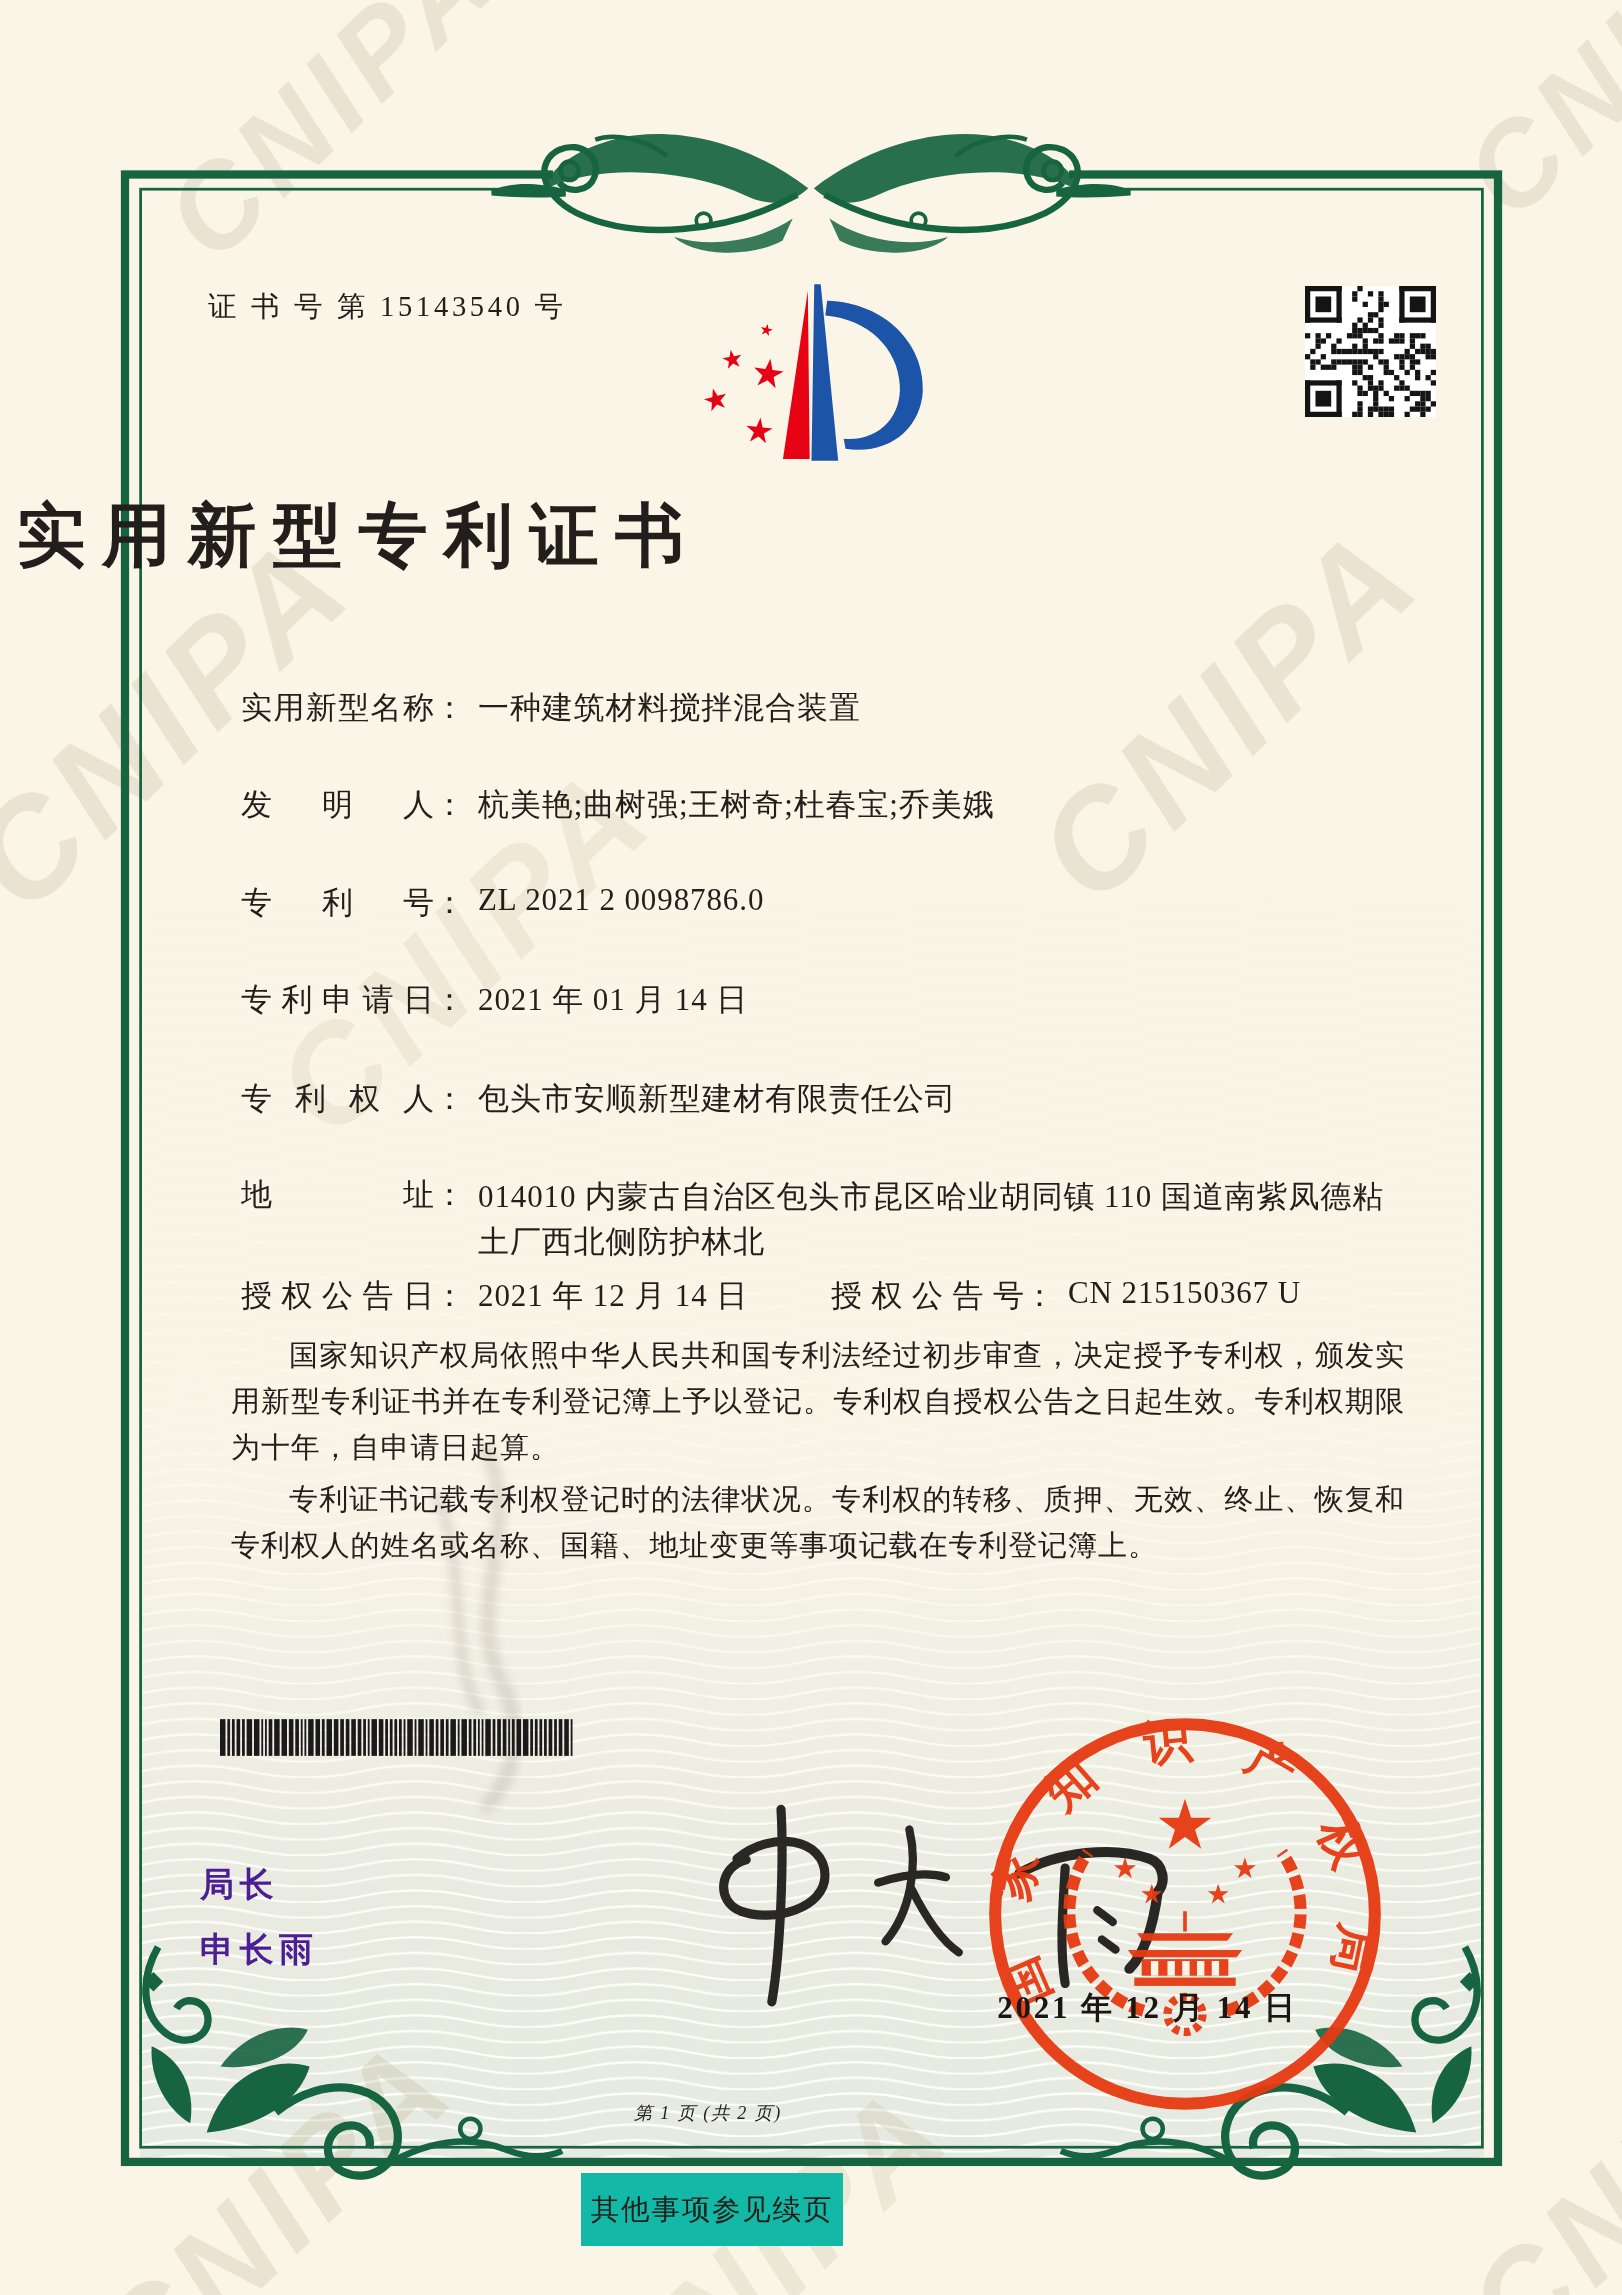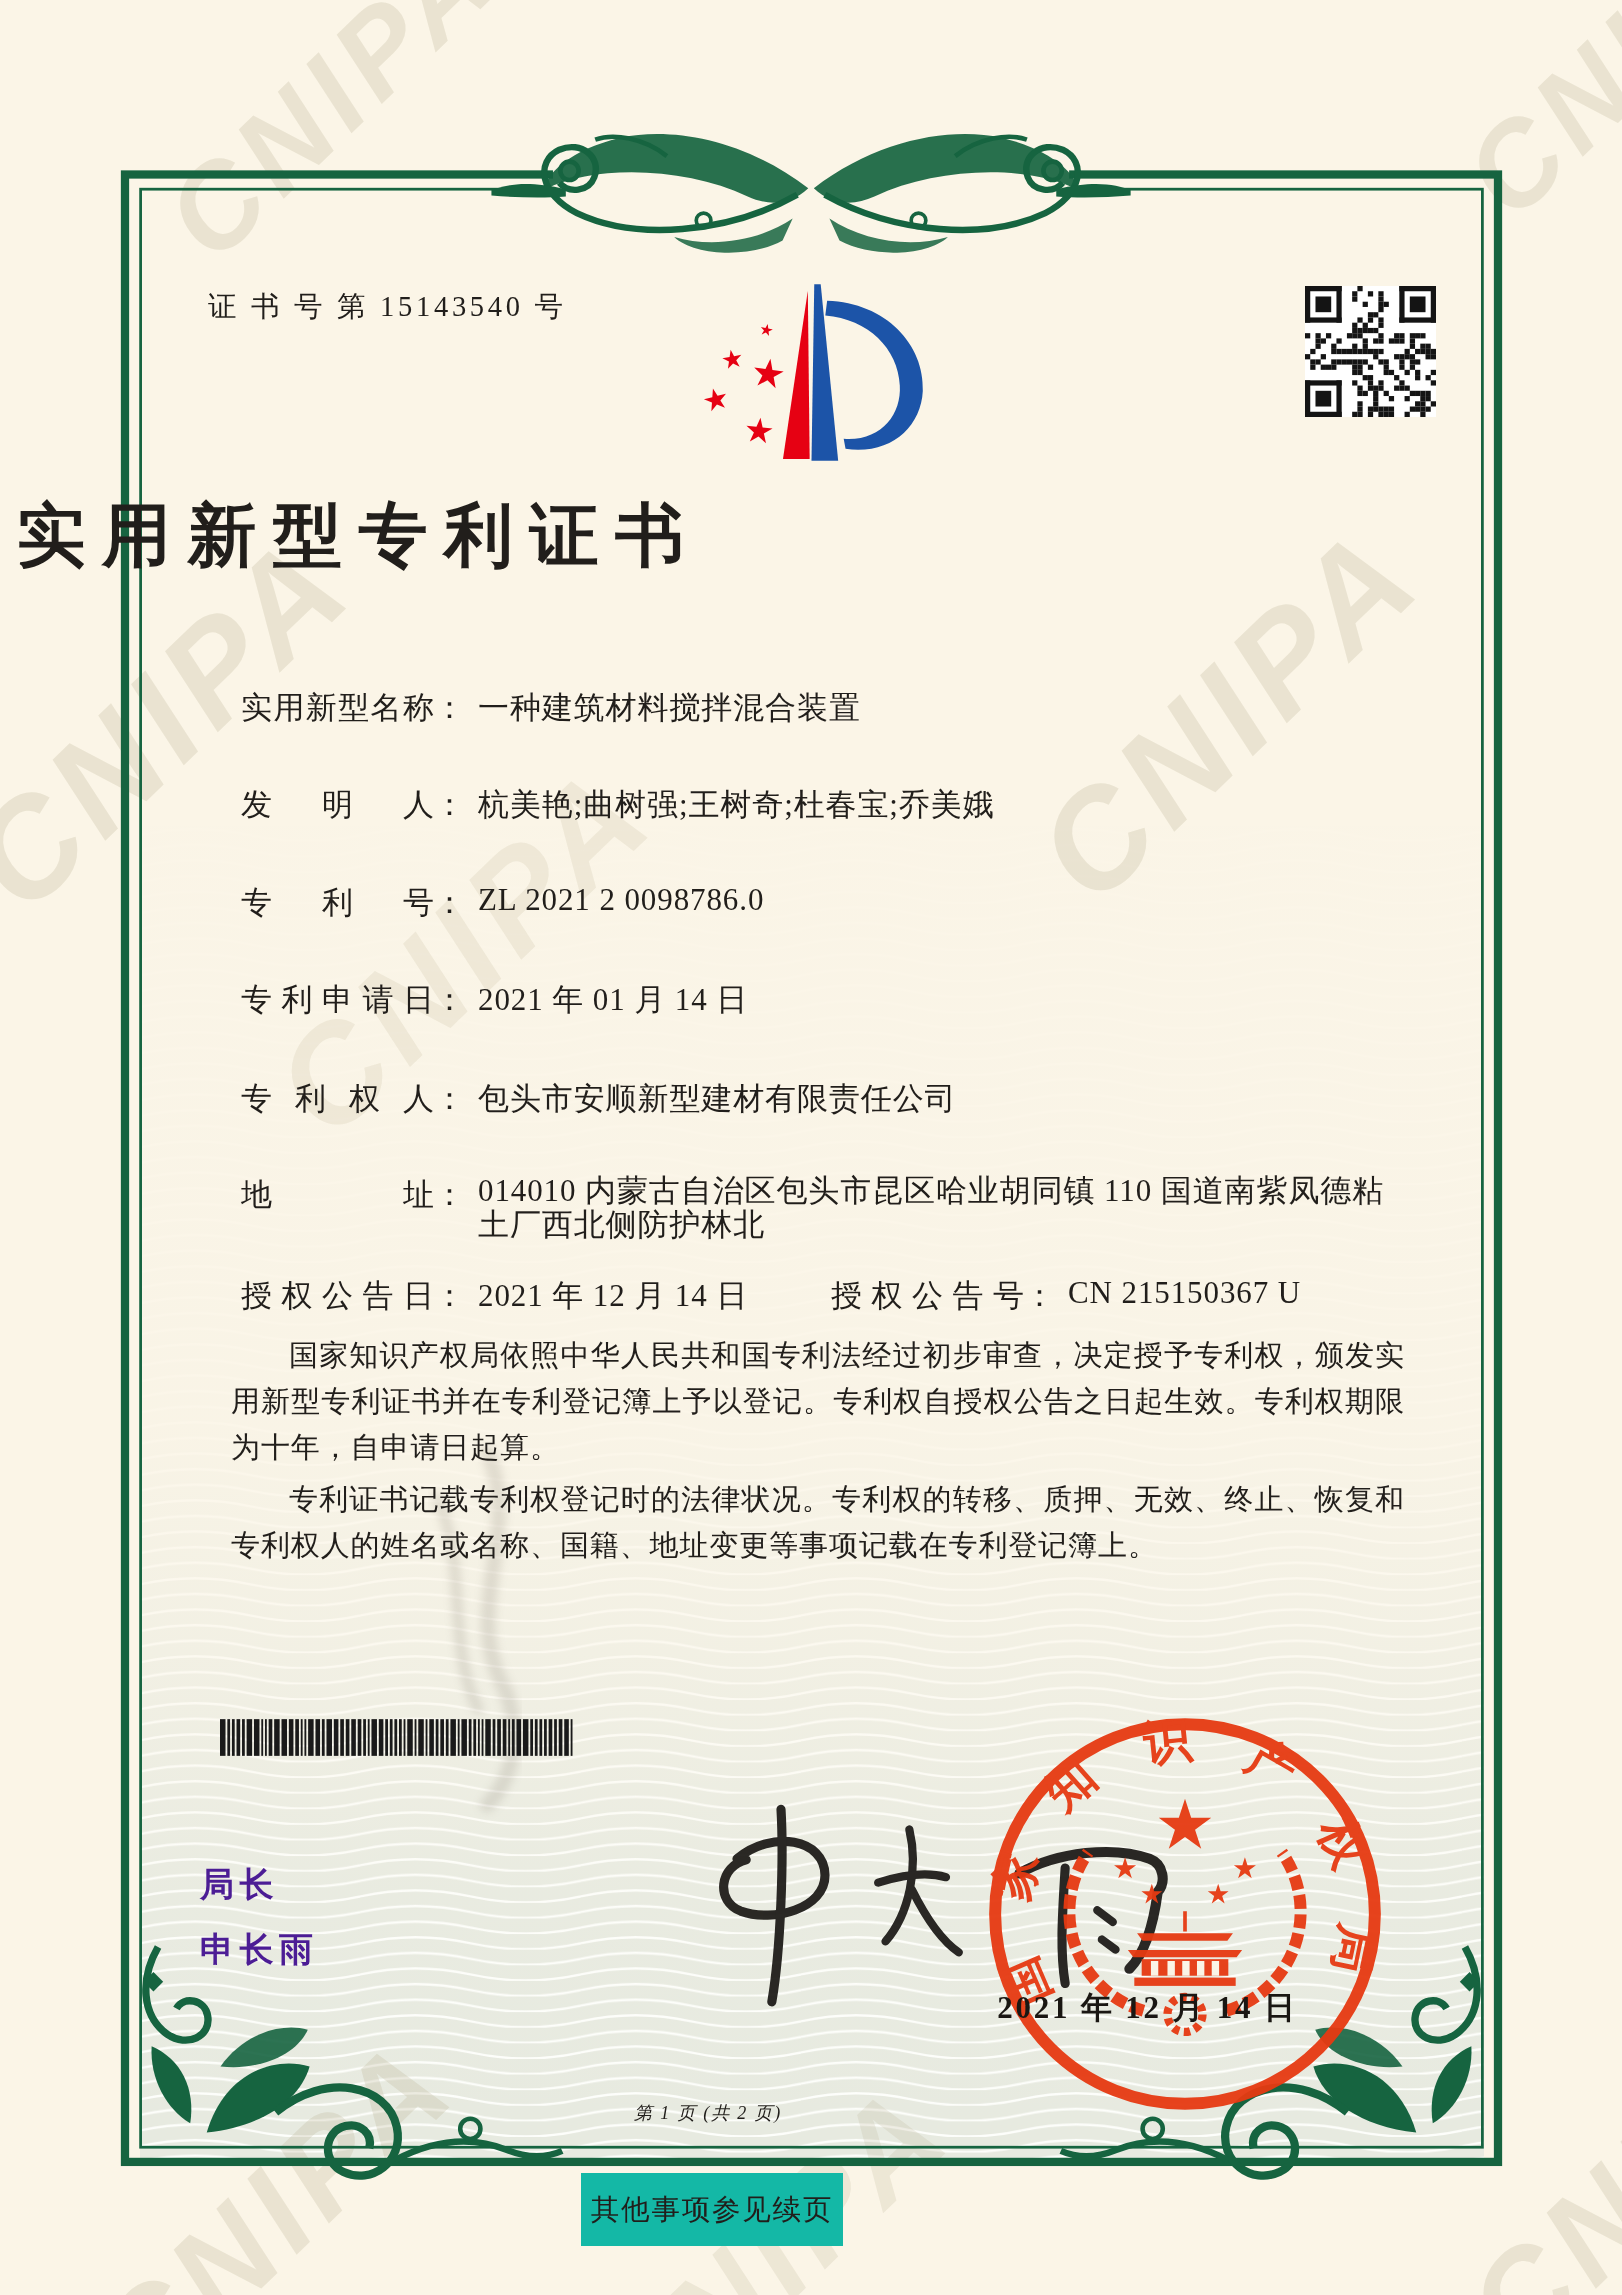--- a/index.html
+++ b/index.html
@@ -19,21 +19,21 @@
   
   #cert-no{left:208px; top:288px; font-size:28.5px; letter-spacing:3.7px;}
   
   #title{left:0; top:490px; width:1623px; text-align:left;
     font-size:69px; font-weight:bold; letter-spacing:16.5px; text-indent:16.5px;}
   
   .frow{position:absolute; left:241px; font-size:31px; white-space:nowrap; display:flex; align-items:flex-start;}
   .flabel{display:inline-flex; justify-content:space-between; width:193px; flex:none;}
   .fcolon{flex:none; margin-right:13px;}
   .fvalue{letter-spacing:0.9px;}
-  .fvalue.wrap{white-space:normal; width:918px; line-height:34px;}
+  .fvalue.wrap{white-space:normal; width:918px; line-height:45px;}
   .frow2col .col2{position:absolute; left:590px; top:0; display:flex;}
   
   #body-text{left:231px; top:1332px; width:1174px; font-size:29px; line-height:46px;
     text-align:justify; letter-spacing:0.9px;}
   #body-text p{margin:0 0 5.5px 0; text-indent:2em;}
   
   .director{position:absolute; left:200px; font-family:"Liberation Sans","DejaVu Sans",sans-serif;
     font-weight:bold; font-size:34px; letter-spacing:5.5px; color:#4c1d95;}
   
   #seal-date{left:996px; top:1987px; width:303px; text-align:center;

